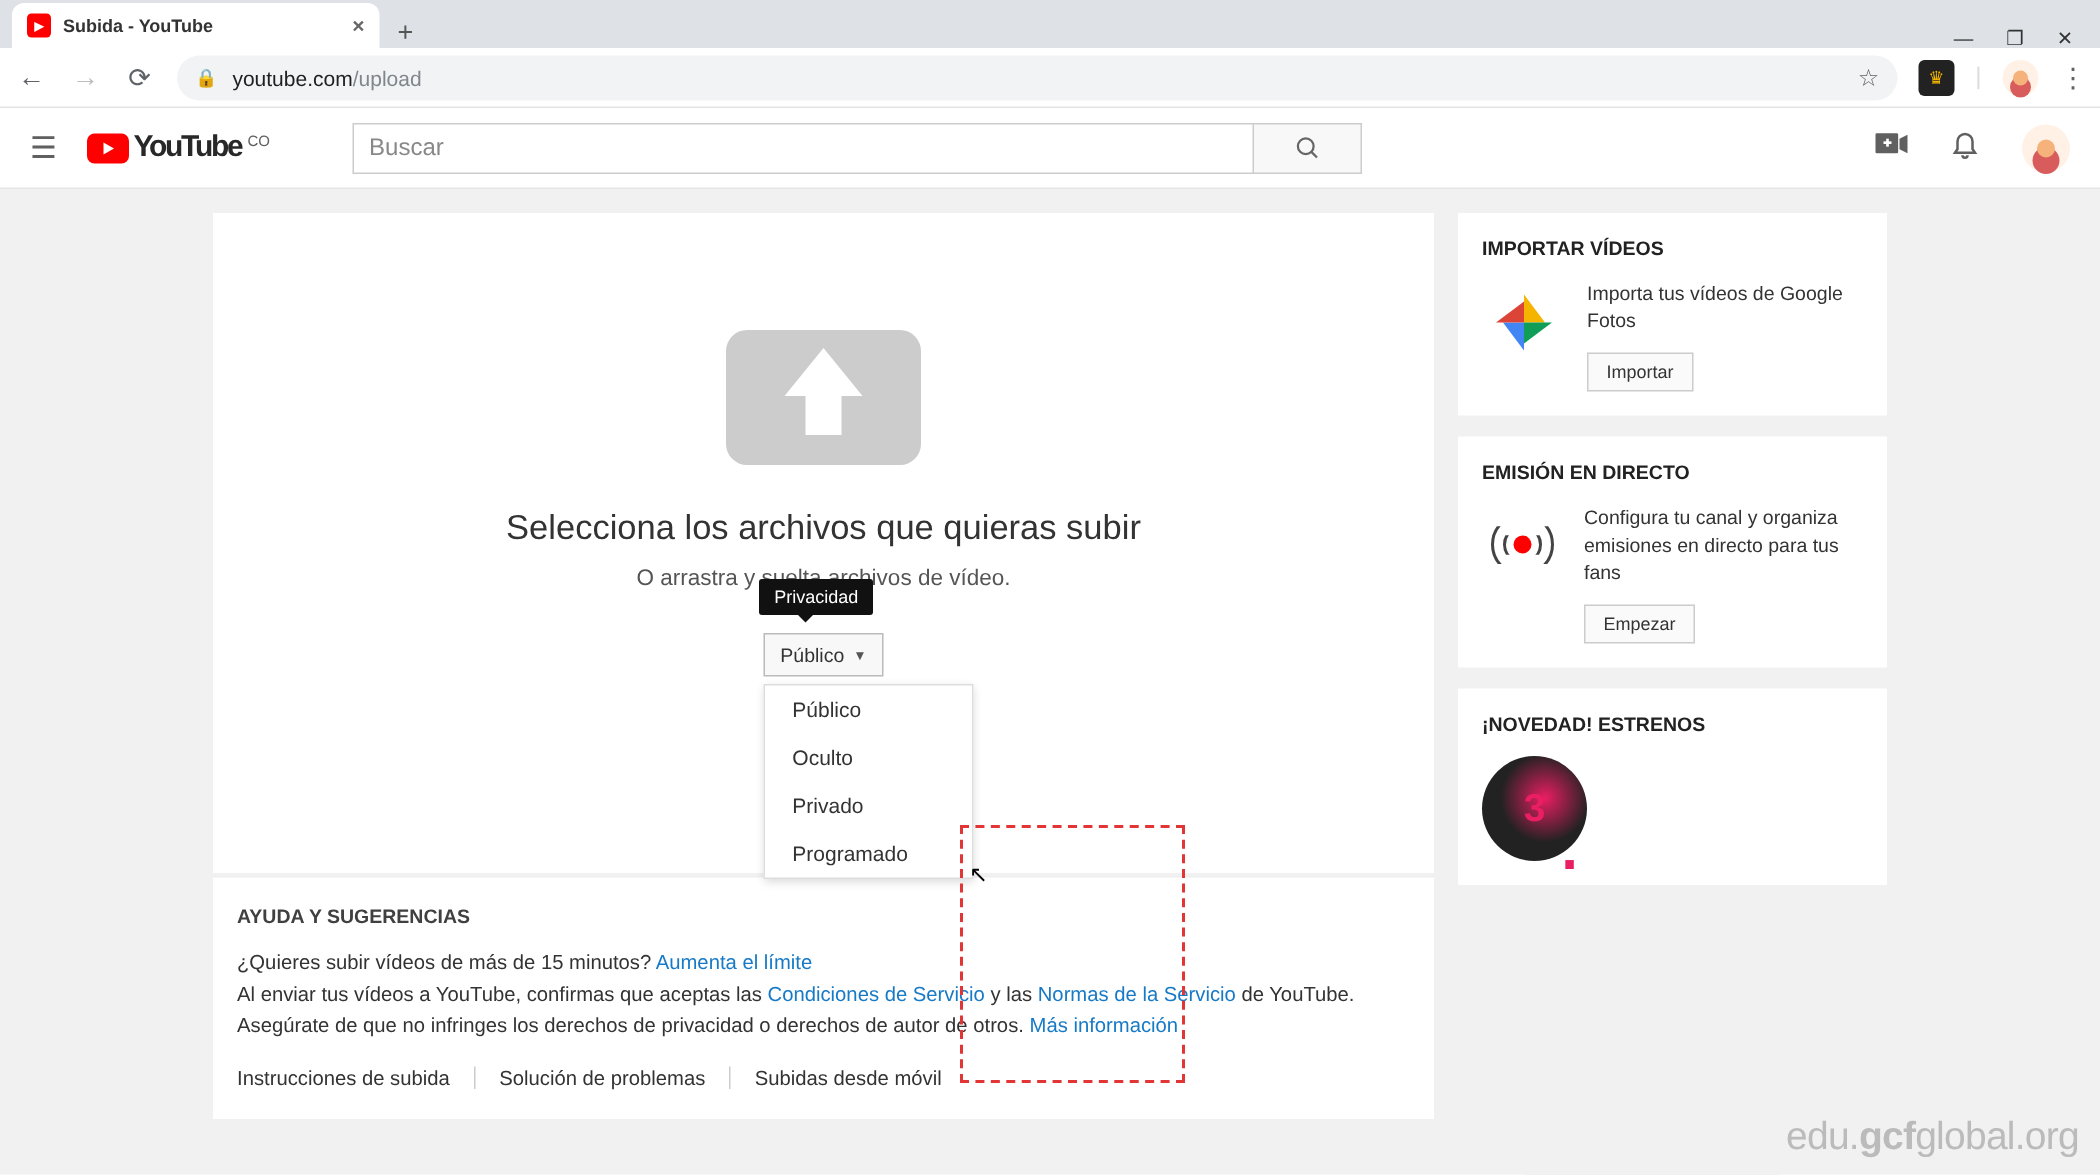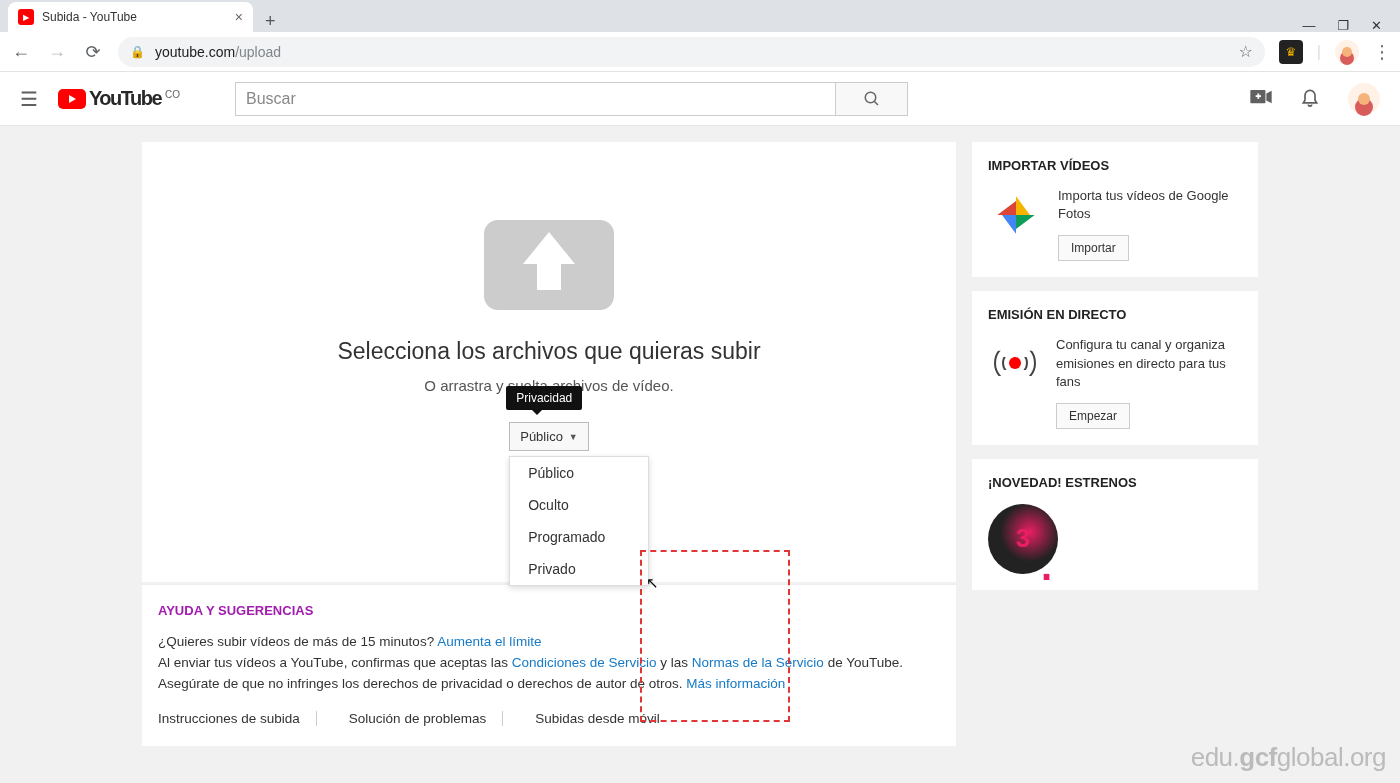--- a/index.html
+++ b/index.html
@@ -1,20 +1,20 @@
 <!DOCTYPE html>
 <html><head>
 <meta charset="utf-8">
 <style>
 * { margin: 0; padding: 0; box-sizing: border-box; font-family: Arial, Helvetica, sans-serif; }
 body { background: #fff; width: 1400px; height: 783px; overflow: hidden; position: relative; }
 
 
 .browser-tabs { height: 32px; background: #dee1e6; display: flex; align-items: flex-end; }
-.tab { background: #fff; height: 30px; width: 245px; border-radius: 8px 8px 0 0; display: flex; align-items: center; padding: 0 10px; font-size: 12px; color: #333; margin-left: 8px; position: relative; }
+.tab { background: #fff; height: 30px; width: 245px; border-radius: 8px 8px 0 0; display: flex; align-items: center; padding: 0 10px; font-size: 12px; color: #333; margin-left: 8px; position: relative; font-weight: bold; }
 .tab .favicon { width: 16px; height: 16px; background: #f00; border-radius: 3px; display: flex; align-items: center; justify-content: center; margin-right: 8px; }
 .tab .favicon::after { content: "▶"; color: #fff; font-size: 8px; }
 .tab .close { margin-left: auto; color: #666; font-size: 14px; cursor: pointer; }
 .new-tab { color: #555; font-size: 18px; padding: 0 12px; cursor: pointer; }
 .window-controls { margin-left: auto; display: flex; gap: 22px; padding-right: 18px; align-items: center; color: #333; }
 .window-controls span { font-size: 13px; cursor: pointer; line-height: 1; }
 
 .address-bar { height: 40px; background: #fff; border-bottom: 1px solid #e3e3e3; display: flex; align-items: center; padding: 0 10px; gap: 14px; }
 .nav-btn { color: #5f6368; font-size: 18px; cursor: pointer; width: 22px; text-align: center; }
 .nav-btn.disabled { color: #bdbdbd; }
@@ -58,24 +58,24 @@
 .tooltip { position: absolute; top: -36px; left: -3px; background: #111; color: #fff; font-size: 12px; padding: 5px 10px; border-radius: 2px; }
 .tooltip::after { content: ""; position: absolute; bottom: -5px; left: 26px; border-left: 5px solid transparent; border-right: 5px solid transparent; border-top: 5px solid #111; }
 .privacy-select { border: 1px solid #bbb; background: #f8f8f8; padding: 6px 10px; font-size: 13px; color: #333; cursor: pointer; display: flex; align-items: center; gap: 6px; }
 .privacy-select .caret { font-size: 9px; color: #555; }
 .dropdown { position: absolute; top: 34px; left: 0; width: 140px; background: #fff; border: 1px solid #ddd; box-shadow: 0 2px 6px rgba(0,0,0,0.15); }
 .dropdown-item { padding: 8px 18px; font-size: 14px; color: #333; cursor: pointer; }
 .dashed-box { position: absolute; border: 2px dashed #e23535; width: 150px; height: 172px; top: 408px; left: 498px; pointer-events: none; }
 .cursor-icon { position: absolute; top: 432px; left: 504px; font-size: 15px; color: #000; pointer-events: none; }
 
 .help-section { width: 814px; background: #fff; padding: 18px 16px 20px; margin-top: 2px; border-top: 1px solid #eee; }
-.help-title { font-size: 13px; color: #a21caf; font-weight: bold; margin-bottom: 14px; }
+.help-title { font-size: 13px; color: #404040; font-weight: bold; margin-bottom: 14px; }
 .help-text { font-size: 13.5px; color: #333; line-height: 1.55; }
 .help-text a { color: #167ac6; text-decoration: none; }
-.help-links { display: flex; gap: 16px; margin-top: 16px; font-size: 13.5px; color: #333; }
+.help-links { display: flex; gap: 0; margin-top: 16px; font-size: 13.5px; color: #333; }
 .help-links span { padding: 0 16px; border-right: 1px solid #ccc; cursor: pointer; }
 .help-links span:first-child { padding-left: 0; }
 .help-links span:last-child { border-right: none; }
 
 .sidebar { width: 286px; display: flex; flex-direction: column; gap: 14px; }
 .card { background: #fff; padding: 16px; }
 .card-title { font-size: 13px; color: #222; font-weight: bold; margin-bottom: 14px; }
 .card-body { display: flex; gap: 14px; align-items: flex-start; }
 .card-icon { width: 56px; flex-shrink: 0; }
 .card-content { flex: 1; }
@@ -174,22 +174,22 @@
       <div class="upload-subtitle">O arrastra y suelta archivos de vídeo.</div>
       <div class="privacy-wrap">
         <div class="tooltip">Privacidad</div>
         <div class="privacy-select">
           <span>Público</span>
           <span class="caret">▼</span>
         </div>
         <div class="dropdown">
           <div class="dropdown-item">Público</div>
           <div class="dropdown-item">Oculto</div>
+          <div class="dropdown-item">Privado</div>
           <div class="dropdown-item">Programado</div>
-          <div class="dropdown-item">Privado</div>
         </div>
       </div>
       <div class="dashed-box"></div>
       <div class="cursor-icon">↖</div>
     </div>
     <div class="help-section">
       <div class="help-title">AYUDA Y SUGERENCIAS</div>
       <div class="help-text">
         <span>¿Quieres subir vídeos de más de 15 minutos? </span><a>Aumenta el límite</a><br>
         <span>Al enviar tus vídeos a YouTube, confirmas que aceptas las </span><a>Condiciones de Servicio</a><span> y las </span><a>Normas de la Servicio</a><span> de YouTube.</span><br>

